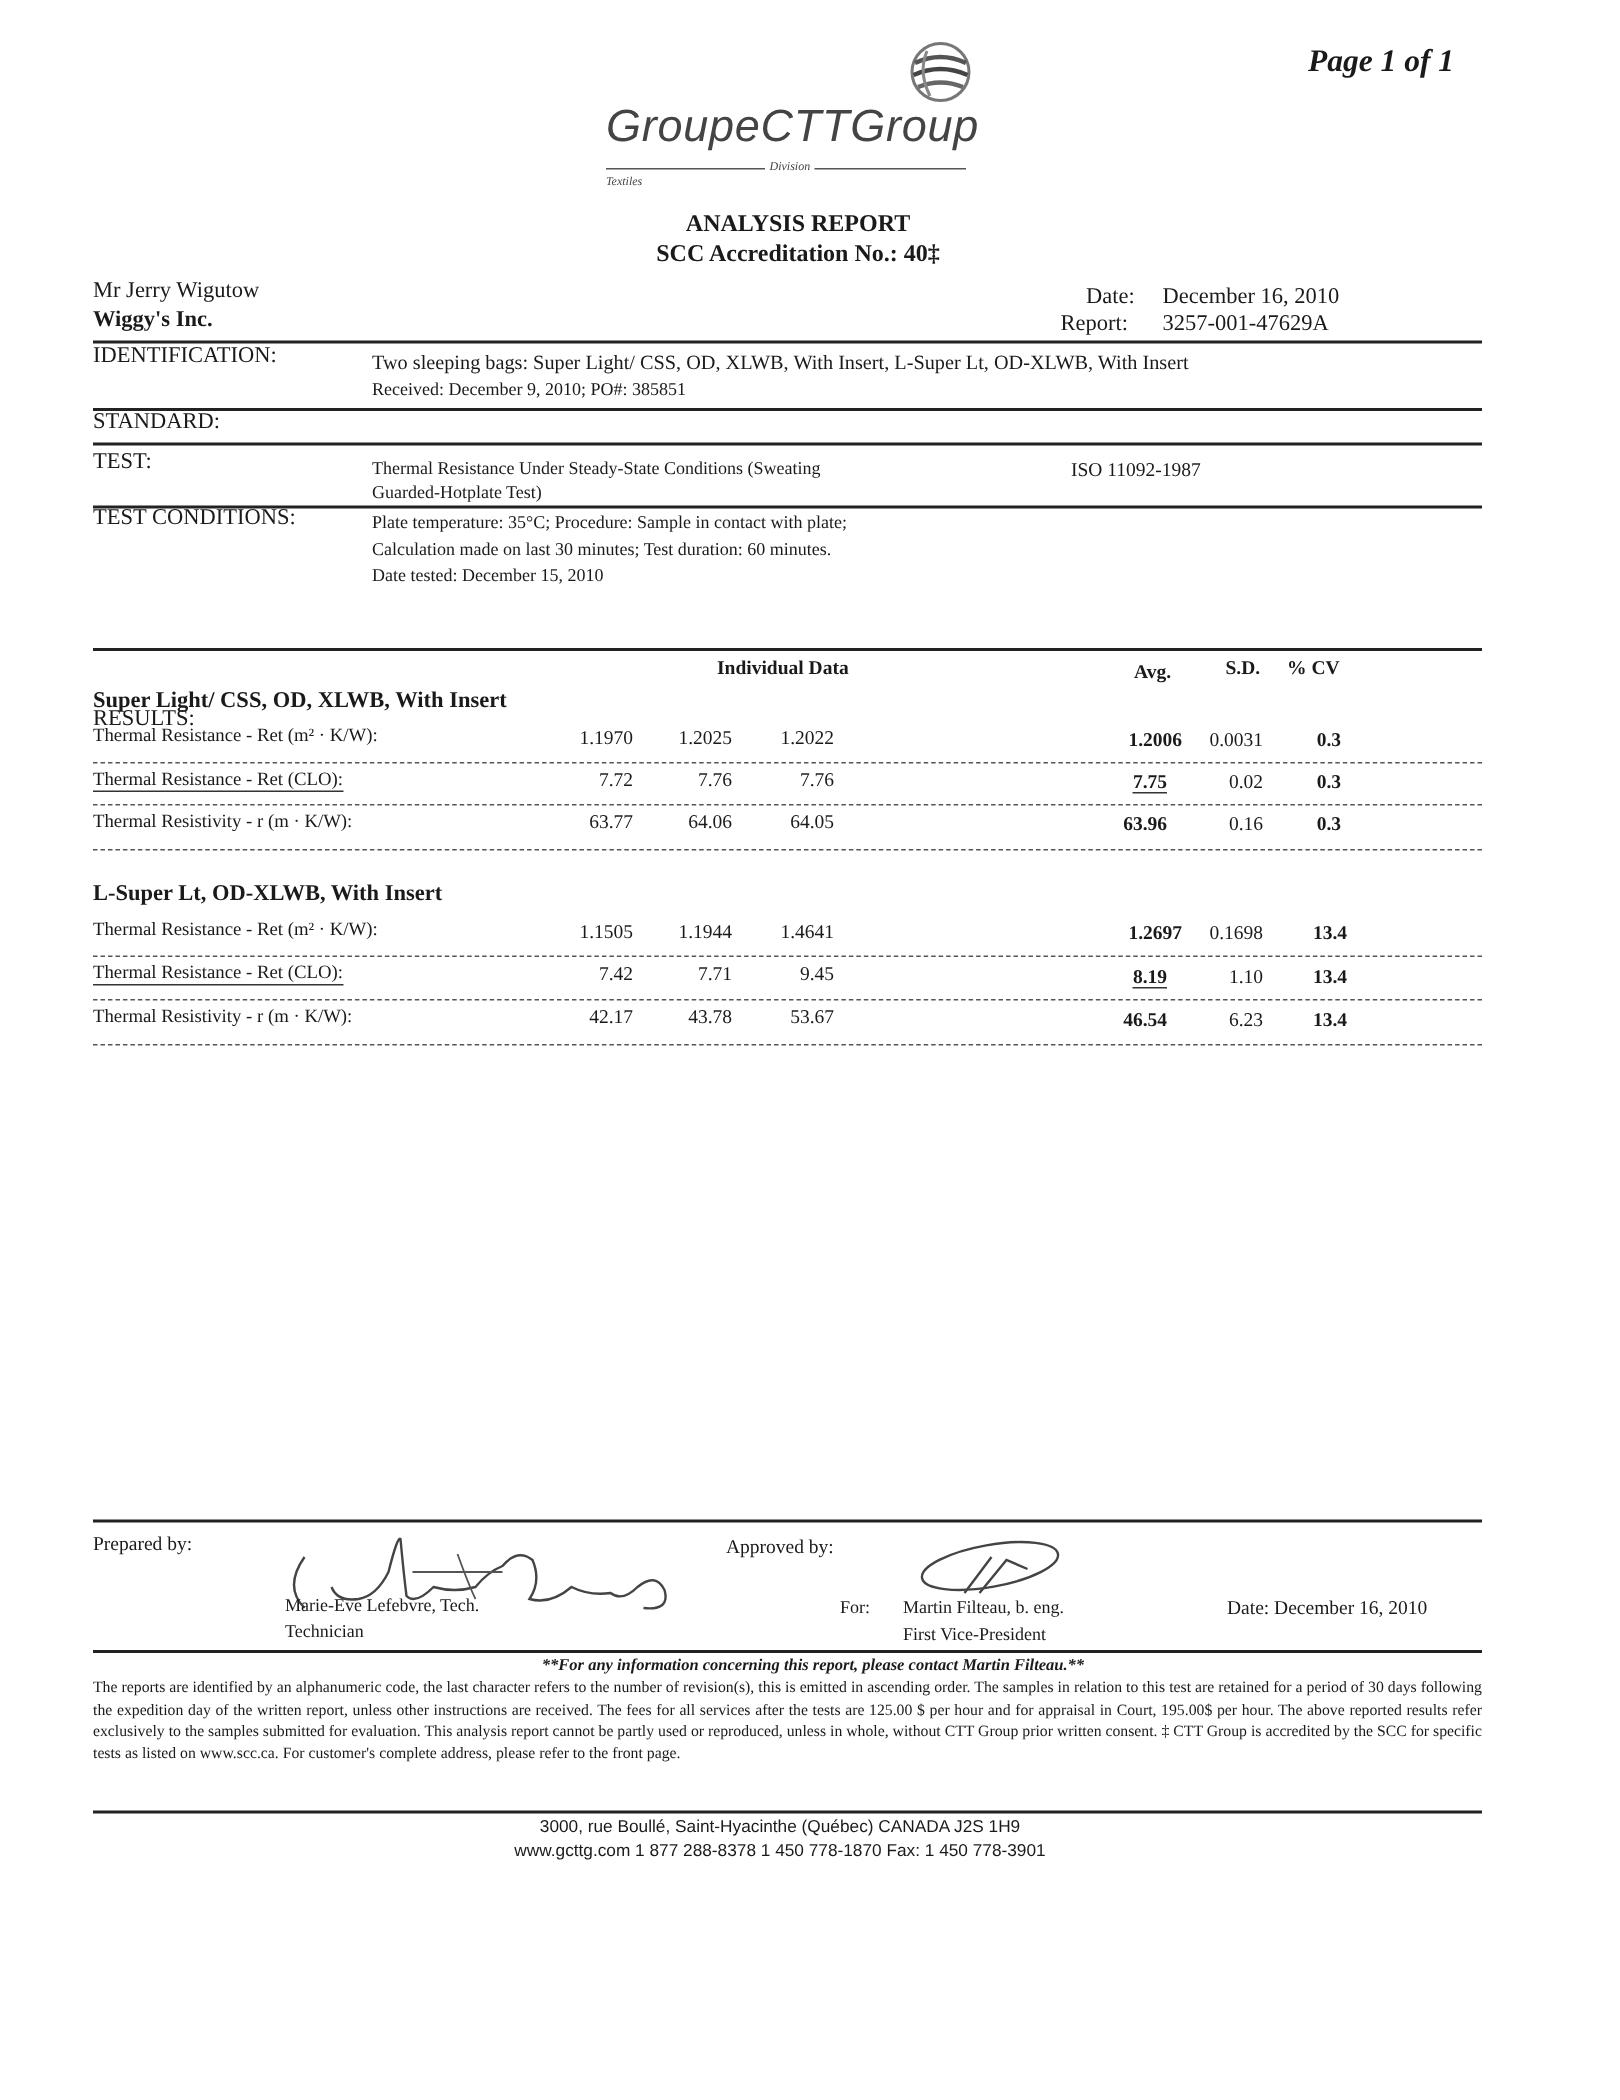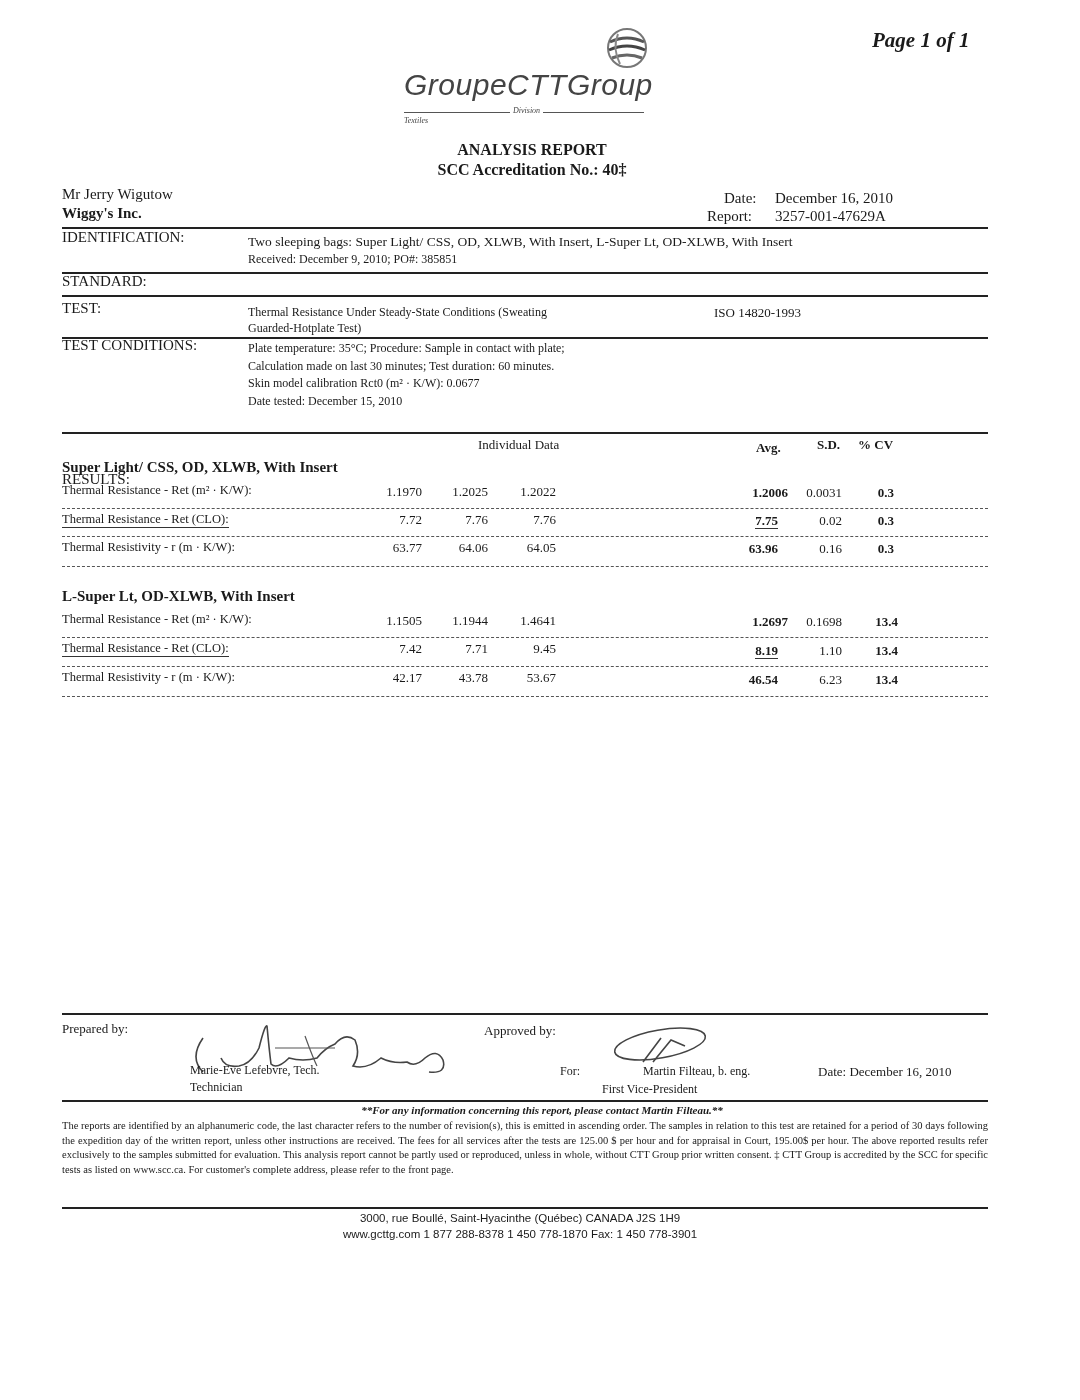--- a/index.html
+++ b/index.html
@@ -65,36 +65,35 @@
 <div class="abs val" style="left:248px; top:251px; font-size:12px;">Received: December 9, 2010; PO#: 385851</div>
 
 <div class="abs hr" style="top:272px;"></div>
 
 <div class="abs label" style="top:273px;">STANDARD:</div>
 <div class="abs hr" style="top:295px;"></div>
 
 <div class="abs label" style="top:300px;">TEST:</div>
 <div class="abs val" style="left:248px; top:304px; font-size:12px;">Thermal Resistance Under Steady-State Conditions (Sweating</div>
 <div class="abs val" style="left:248px; top:320px; font-size:12px;">Guarded-Hotplate Test)</div>
-<div class="abs val" style="left:714px; top:304px; font-size:13px;">ISO 14820-1993</div>
+<div class="abs val" style="left:714px; top:304px; font-size:13px;">ISO 11092-1987</div>
 
 <div class="abs hr" style="top:337px; left:62px; width:926px;"></div>
 
 <div class="abs label" style="top:337px;">TEST CONDITIONS:</div>
 <div class="abs" style="left:248px; top:340px; font-size:12px; line-height:17.5px;">
   <div>Plate temperature: 35°C; Procedure: Sample in contact with plate;</div>
   <div>Calculation made on last 30 minutes; Test duration: 60 minutes.</div>
-  <div>Skin model calibration Rct0 (m² · K/W): 0.0677</div>
   <div>Date tested: December 15, 2010</div>
 </div>
 
 <div class="abs hr" style="top:432px;"></div>
 
 <div class="abs label" style="top:429px;margin-top:42px;">RESULTS:</div>
-<div class="abs res-head" style="left:478px; top:437px;">Individual Data</div>
+<div class="abs res-head" style="left:478px; top:437px;font-weight:bold;">Individual Data</div>
 <div class="abs res-head bold" style="left:756px; top:440px;">Avg.</div>
 <div class="abs res-head bold" style="left:817px; top:437px;">S.D.</div>
 <div class="abs res-head bold" style="left:858px; top:437px;">% CV</div>
 
 <div class="abs section" style="top:459px;">Super Light/ CSS, OD, XLWB, With Insert</div>
 
 <div class="abs row-label" style="top:483px;">Thermal Resistance - Ret (m² · K/W):</div>
 <div class="abs num" style="left:362px; top:484px;">1.1970</div>
 <div class="abs num" style="left:428px; top:484px;">1.2025</div>
 <div class="abs num" style="left:496px; top:484px;">1.2022</div>
@@ -158,21 +157,21 @@
 </svg>
 <div class="abs" style="left:190px; top:1063px; font-size:12px;">Marie-Eve Lefebvre, Tech.</div>
 <div class="abs" style="left:190px; top:1080px; font-size:12px;">Technician</div>
 
 <div class="abs" style="left:484px; top:1023px; font-size:13px;">Approved by:</div>
 <svg class="sig" style="left:605px; top:1022px; width:110px; height:46px;" viewBox="0 0 110 46">
   <ellipse cx="55" cy="22" rx="46" ry="14" fill="none" stroke="#444" stroke-width="1.6" transform="rotate(-10 55 22)"></ellipse>
   <path d="M38 40 L56 16 M48 40 L66 18 L80 24" fill="none" stroke="#444" stroke-width="1.6"></path>
 </svg>
 <div class="abs" style="left:560px; top:1064px; font-size:12px;">For:</div>
-<div class="abs" style="left:602px; top:1064px; font-size:12px;margin-left:41px;">Martin Filteau, b. eng.</div>
+<div class="abs" style="left:602px; top:1064px; font-size:12px;">Martin Filteau, b. eng.</div>
 <div class="abs" style="left:602px; top:1082px; font-size:12px;">First Vice-President</div>
 <div class="abs" style="left:818px; top:1064px; font-size:13px;">Date: December 16, 2010</div>
 <div class="abs hr" style="top:1100px;"></div>
 
 <div class="abs" style="left:0; width:1040px; text-align:center; top:1104px; font-size:11px; font-style:italic; font-weight:bold;margin-left:22px;">**For any information concerning this report, please contact Martin Filteau.**</div>
 <div class="abs foot-small" style="top:1119px;">The reports are identified by an alphanumeric code, the last character refers to the number of revision(s), this is emitted in ascending order. The samples in relation to this test are retained for a period of 30 days following the expedition day of the written report, unless other instructions are received. The fees for all services after the tests are 125.00 $ per hour and for appraisal in Court, 195.00$ per hour. The above reported results refer exclusively to the samples submitted for evaluation. This analysis report cannot be partly used or reproduced, unless in whole, without CTT Group prior written consent. ‡ CTT Group is accredited by the SCC for specific tests as listed on www.scc.ca. For customer's complete address, please refer to the front page.</div>
 <div class="abs hr" style="top:1207px; height:1.5px;"></div>
 <div class="abs foot-center" style="top:1211px;">3000, rue Boullé, Saint-Hyacinthe (Québec) CANADA J2S 1H9</div>
 <div class="abs foot-center" style="top:1227px;">www.gcttg.com  1 877 288-8378  1 450 778-1870  Fax: 1 450 778-3901</div>
 

